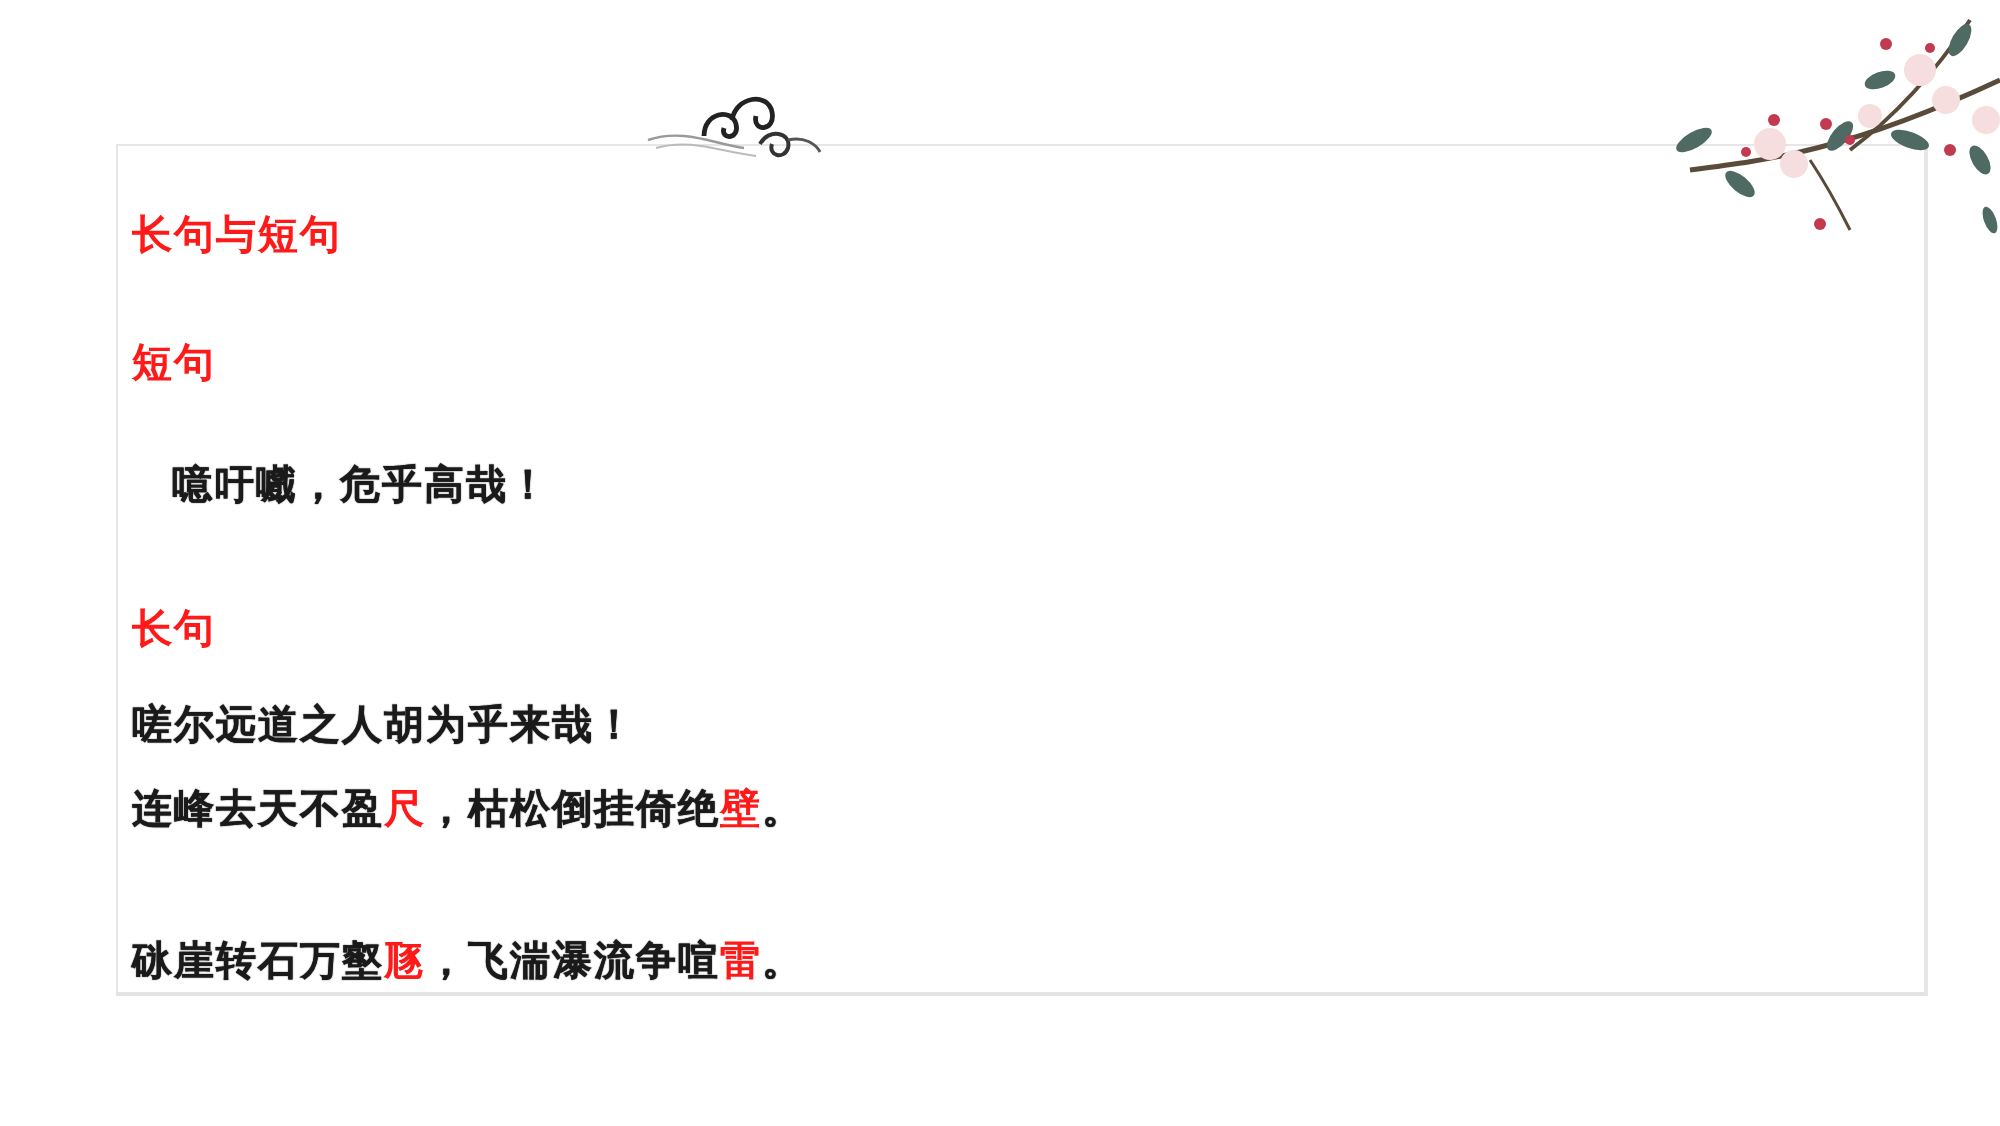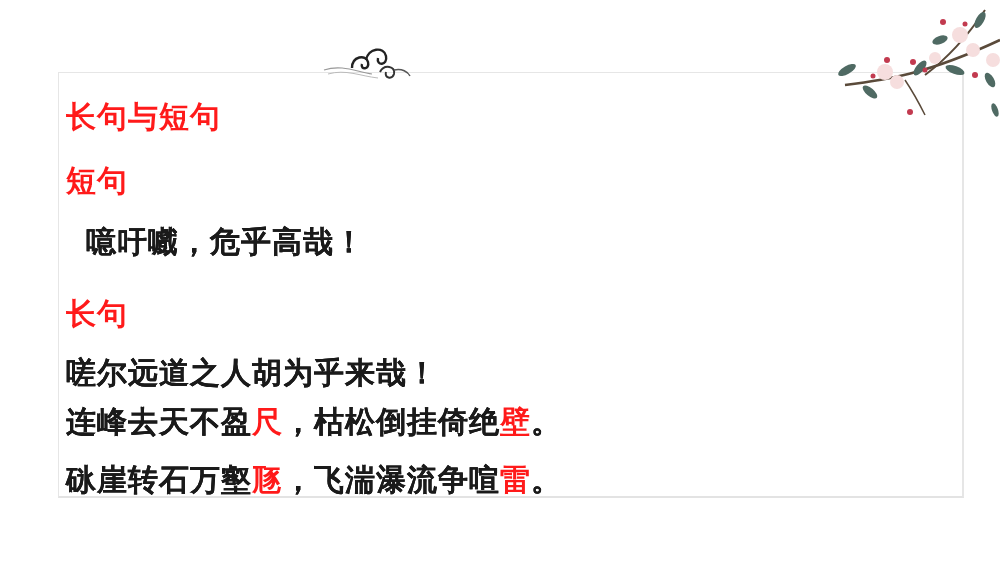--- a/index.html
+++ b/index.html
@@ -6,21 +6,21 @@
   body {
     width: 1000px; height: 563px; background: #ffffff; position: relative; overflow: hidden;
     font-family: "DejaVu Sans", "Liberation Sans", sans-serif;
   }
   .frame {
     position: absolute; left: 58px; top: 72px; width: 906px; height: 426px;
     border: 1px solid #e6e6e6; border-bottom: 2px solid #e3e3e3; border-right: 2px solid #e6e6e6;
     box-sizing: border-box;
   }
   .line {
-    position: absolute; left: 66px; font-size: 30px; font-weight: bold; letter-spacing: 1px;
+    position: absolute; left: 66px; font-size: 20px; font-weight: bold; letter-spacing: 1px;
     color: #1a1a1a; white-space: nowrap; line-height: 32px;
     text-shadow: 0 0 0.6px #000;
   }
   .red { color: #ff1a1a; text-shadow: none; }
   .cloud { position: absolute; left: 322px; top: 42px; width: 95px; height: 40px; }
   .flowers { position: absolute; left: 825px; top: 0; width: 175px; height: 130px; }
 </style>
 </head>
 <body>
 
@@ -72,23 +72,23 @@
 <div class="line red" style="top:101px;">长句与短句</div>
 
 <div class="line red" style="top:165px;">短句</div>
 
 <div class="line" style="top:226px;padding-left:20px;">
   <span>噫吁嚱，危乎高哉！</span>
 </div>
 
 <div class="line red" style="top:298px;">长句</div>
 
-<div class="line" style="top:357px;">
+<div class="line" style="top:346px;">
   <span>嗟尔远道之人胡为乎来哉！</span>
 </div>
 
-<div class="line" style="top:406px;">
+<div class="line" style="top:388px;">
   <span>连峰去天不盈</span><span class="red">尺</span><span>，枯松倒挂倚绝</span><span class="red">壁</span><span>。</span>
 </div>
 
 <div class="line" style="top:464px;">
   <span>砯崖转石万壑</span><span class="red">豗</span><span>，飞湍瀑流争喧</span><span class="red">雷</span><span>。</span>
 </div>
 
 </body></html>

